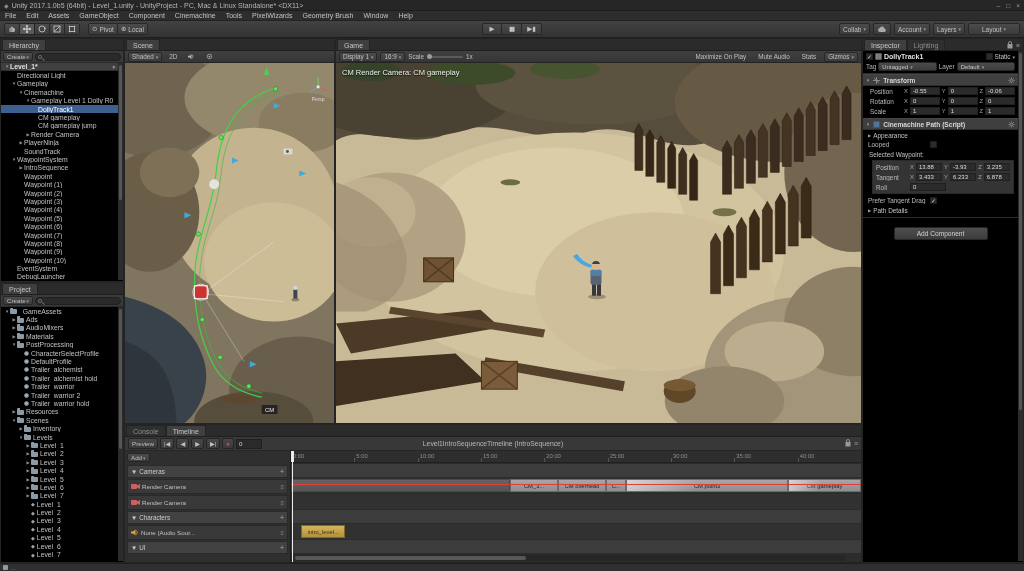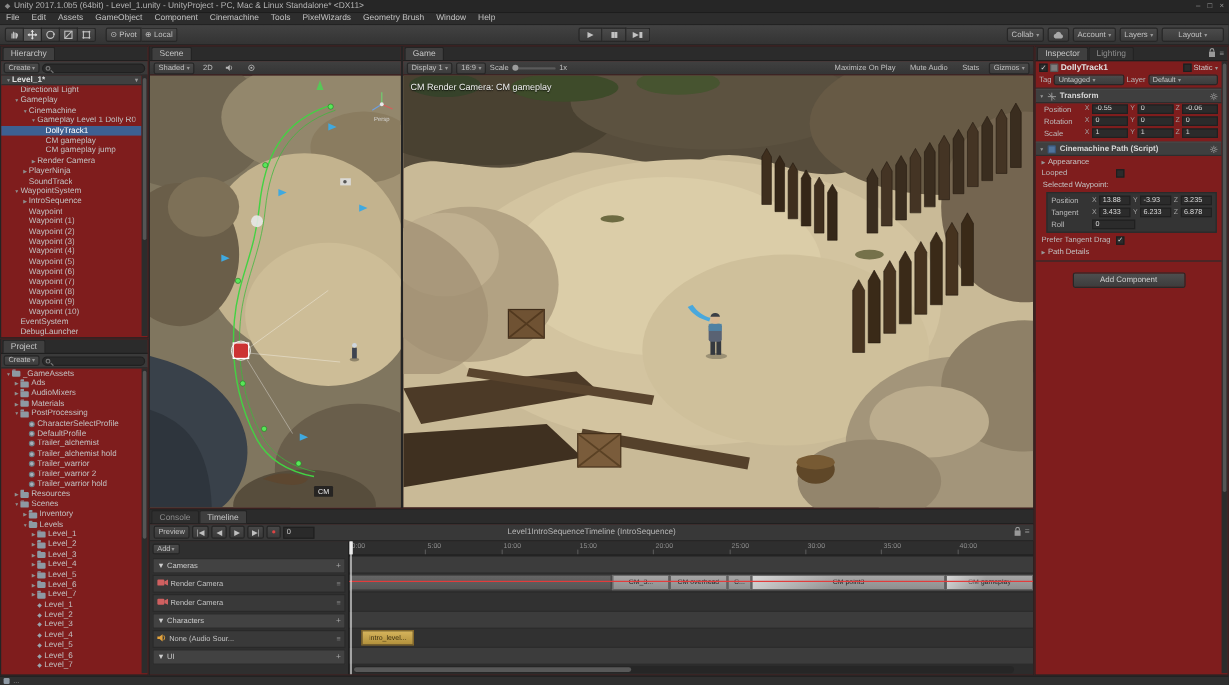--- a/index.html
+++ b/index.html
@@ -18,21 +18,21 @@
 .toolbtn.active{background:#5a5a5a;border-color:#222;}
 .toolgroup{display:flex;}
 .toolgroup .toolbtn{border-radius:0;border-left-width:0;}
 .toolgroup .toolbtn:first-child{border-radius:2px 0 0 2px;border-left-width:1px;}
 .toolgroup .toolbtn:last-child{border-radius:0 2px 2px 0;}
 .transport{position:absolute;left:50%;transform:translateX(-50%);display:flex;}
 .tb-right{margin-left:auto;display:flex;gap:3px;align-items:center;}
 .dd{font-size:5px;color:#9a9a9a;}
 
 
-.panel{position:absolute;background:#7f1d1d;border:1px solid #242424;}
+.panel{position:absolute;background:#000000;border:1px solid #242424;}
 .hierarchy{left:0;top:38px;width:124px;height:244px;}
 .project{left:0;top:282px;width:124px;height:281px;}
 .scene-panel{left:124px;top:38px;width:211px;height:386px;}
 .game-panel{left:335px;top:38px;width:527px;height:386px;}
 .timeline-panel{left:124px;top:424px;width:738px;height:139px;}
 .inspector{left:862px;top:38px;width:162px;height:525px;}
 .tabstrip{height:12px;background:#2b2b2b;border-bottom:1px solid #1f1f1f;display:flex;align-items:flex-end;padding-left:1px;}
 .tab{height:11px;padding:0 6px;background:#3f3f3f;border:1px solid #232323;border-bottom:none;border-radius:2px 2px 0 0;font-size:7px;color:#c6c6c6;display:flex;align-items:center;gap:2px;white-space:nowrap;}
 .tab.inactive{background:#2f2f2f;color:#8d8d8d;}
 .strip-right{margin-left:auto;display:flex;align-items:center;gap:3px;padding:0 3px;color:#9a9a9a;font-size:6.5px;}

